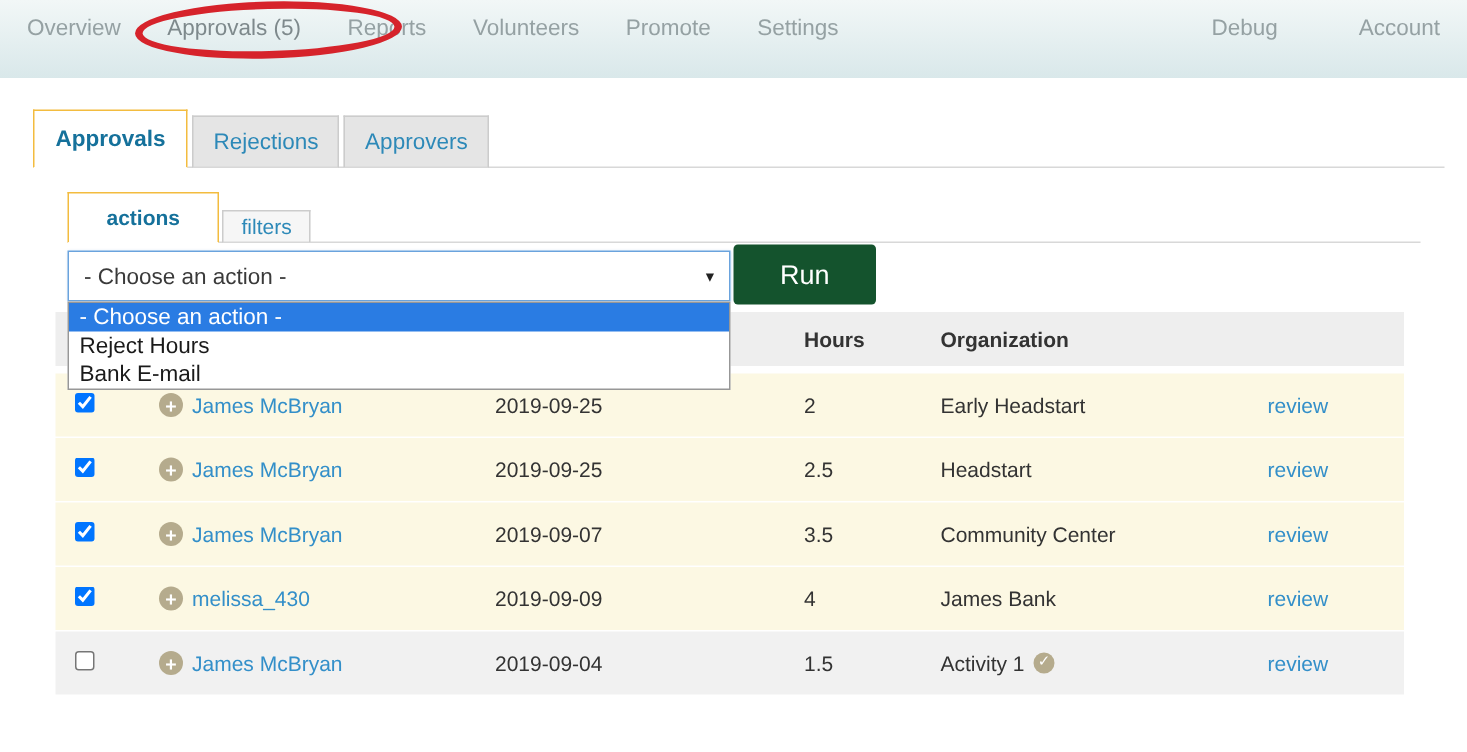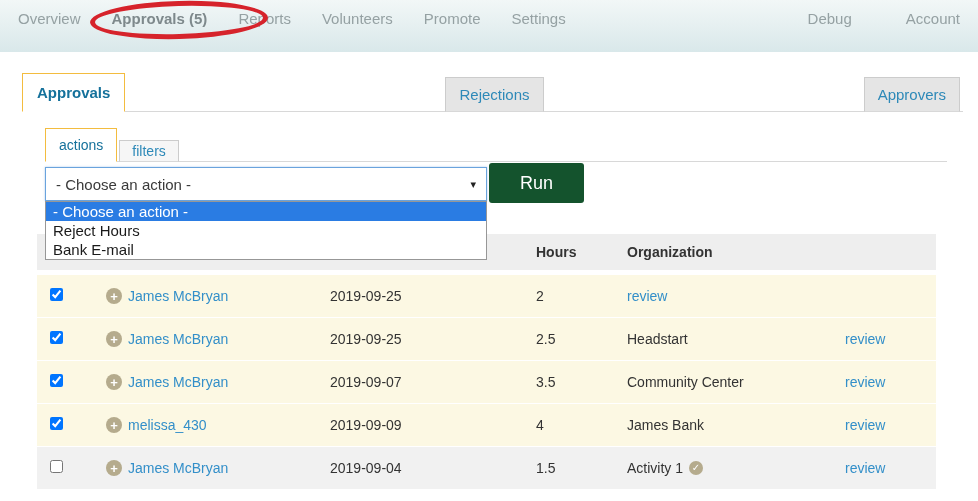--- a/index.html
+++ b/index.html
@@ -6,69 +6,69 @@
   html,body { width:978px; height:501px; overflow:hidden; }
   body { font-family:"Liberation Sans", sans-serif; background:#fff; position:relative; }
 
   
   .topnav { position:absolute; top:0; left:0; width:978px; height:52px;
             background:linear-gradient(180deg,#f2f7f7 0%,#d9e8ea 100%);
             display:flex; align-items:flex-start; padding-top:10px; }
   .nav-left  { display:flex; gap:31px; padding-left:18px; }
   .nav-right { margin-left:auto; display:flex; gap:54px; padding-right:18px; }
   .nav-item  { font-size:15px; color:#95a1a3; cursor:pointer; white-space:nowrap; }
-  .nav-item.bold { font-weight:bold; color:#7e898c; }
+  .nav-item.bold { font-weight:normal; color:#7e898c; }
   .red-ellipse { position:absolute; left:90px; top:1px; width:178px; height:38px;
                  border:5px solid #d6232b; border-radius:50%;
                  transform:rotate(-1.5deg); z-index:20; pointer-events:none; }
 
   
   .panel { position:absolute; top:52px; left:8px; right:8px; bottom:0;
            background:#fff; border-radius:6px 6px 0 0; }
 
   
   .tabs { position:absolute; left:14px; right:7px; top:21px;
-          display:flex; align-items:flex-end; border-bottom:1px solid #d8d8d8;justify-content:space-between; }
+          display:flex; align-items:flex-end; border-bottom:1px solid #d8d8d8; }
   .tab { font-size:15px; color:#2d89b8; background:#e5e5e5;
          border:1px solid #cccccc; padding:8px 13px; margin-right:3px;
          margin-bottom:-1px; border-bottom:1px solid #d8d8d8; cursor:pointer; }
   .tab.active { font-weight:bold; color:#15719b; background:#fff;
                 border:1px solid #f3bc3f; border-bottom:1px solid #fff;
                 padding:10px 14px; }
 
   
   .subtabs { position:absolute; left:37px; right:23px; top:76px;
              display:flex; align-items:flex-end; border-bottom:1px solid #d8d8d8; }
   .subtab { font-size:14px; color:#2d89b8; background:#f6f6f6;
             border:1px solid #cccccc; padding:2px 12px; margin-right:2px;
             margin-bottom:-1px; border-bottom:1px solid #d8d8d8; cursor:pointer; }
-  .subtab.active { font-weight:normal; color:#15719b; background:#fff;
+  .subtab.active { font-weight:bold; color:#15719b; background:#fff;
                    border:1px solid #f3bc3f; border-bottom:1px solid #fff;
-                   padding:8px 13px; }
+                   padding:8px 25px; }
 
   
   .select-box { position:absolute; left:37px; top:115px; width:442px; height:34px;
                 border:1px solid #6aa3dd; box-shadow:0 0 2px rgba(90,150,220,.5);
                 background:#fff; display:flex; align-items:center;
                 padding:0 10px; font-size:15px; color:#3a3a3a; cursor:pointer; }
   .caret { margin-left:auto; font-size:11px; color:#222; }
   .run-btn { position:absolute; left:481px; top:111px; width:95px; height:40px;
              background:#14532d; color:#fff; font-size:18px; border:none;
              border-radius:3px; display:flex; align-items:center;
              justify-content:center; cursor:pointer; }
 
   
   .dropdown { position:absolute; left:37px; top:149px; width:442px;
               background:#fff; border:1px solid #979797; z-index:30; }
   .dd-item { height:19px; line-height:19px; font-size:15px; color:#1a1a1a;
              padding-left:7px; white-space:nowrap; cursor:pointer; }
   .dd-item.selected { background:#2a7ce3; color:#fff; }
 
   
-  .table  { position:absolute; left:29px; top:182px; width:899px; }
+  .table  { position:absolute; left:29px; top:156px; width:899px; }
   .t-head { height:36px; background:#eeeeee; display:flex; align-items:center;
             font-weight:bold; font-size:14px; color:#333; margin-bottom:5px; }
   .t-row  { height:42px; background:#f1f1f1; display:flex; align-items:center;
             font-size:14px; color:#333; margin-bottom:1px; }
   .t-row.selected { background:#fcf8e3; }
   .c1 { width:69px; padding-left:13px; }
   .c2 { width:22px; }
   .c3 { width:202px; }
   .c4 { width:206px; }
   .c5 { width:91px; }
@@ -139,20 +139,23 @@
       <div class="c6">Organization</div>
       <div class="c7"></div>
     </div>
 
     <div class="t-row selected">
       <div class="c1"><input type="checkbox" checked="" style=""></div>
       <div class="c2"><span class="plus-ico">+</span></div>
       <div class="c3"><span class="link">James McBryan</span></div>
       <div class="c4">2019-09-25</div>
       <div class="c5">2</div>
+      <div class="c6">
+          <span>Early Headstart</span>
+        </div>
       <div class="c7"><span class="link">review</span></div>
     </div>
 
     <div class="t-row selected">
       <div class="c1"><input type="checkbox" checked="" style=""></div>
       <div class="c2"><span class="plus-ico">+</span></div>
       <div class="c3"><span class="link">James McBryan</span></div>
       <div class="c4">2019-09-25</div>
       <div class="c5">2.5</div>
       <div class="c6">

